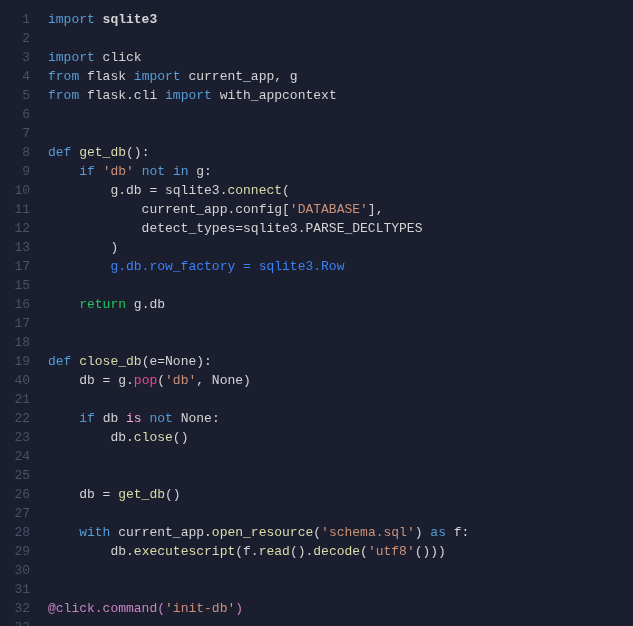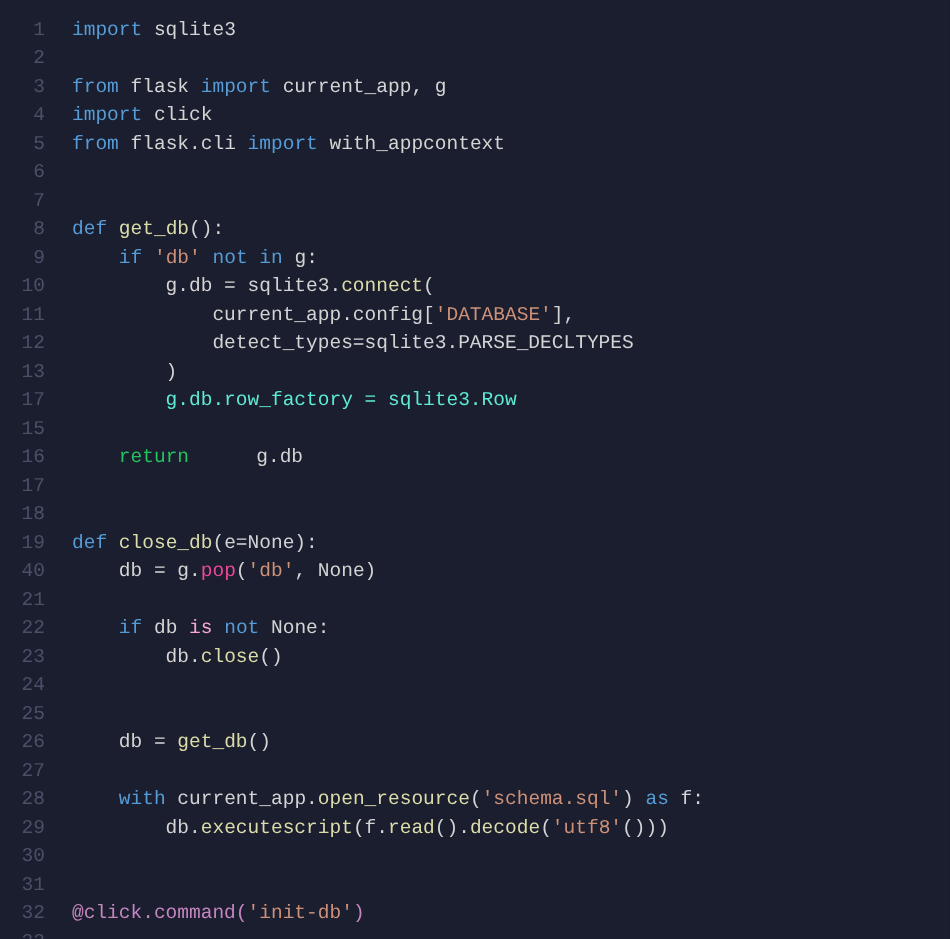--- a/index.html
+++ b/index.html
@@ -73,36 +73,36 @@
     <span>26</span>
     <span>27</span>
     <span>28</span>
     <span>29</span>
     <span>30</span>
     <span>31</span>
     <span>32</span>
     <span>33</span>
   </div>
 <div class="code-area" id="code-area">
-    <div class="code-line"><span style="color: rgb(86, 156, 214);">import</span><span style="color: rgb(212, 212, 212);"> sqlite3</span></div>
+    <div class="code-line"><span style="color: rgb(86, 156, 214);">import</span><span style="color: rgb(212, 212, 212); font-weight: bold;"> sqlite3</span></div>
     <div class="code-line">&nbsp;</div>
+    <div class="code-line"><span style="color: rgb(86, 156, 214);">import</span><span style="color: rgb(212, 212, 212);"> click</span></div>
     <div class="code-line"><span style="color: rgb(86, 156, 214);">from</span><span style="color: rgb(212, 212, 212);"> flask </span><span style="color: rgb(86, 156, 214);">import</span><span style="color: rgb(212, 212, 212);"> current_app, g</span></div>
-    <div class="code-line"><span style="color: rgb(86, 156, 214);">import</span><span style="color: rgb(212, 212, 212);"> click</span></div>
     <div class="code-line"><span style="color: rgb(86, 156, 214);">from</span><span style="color: rgb(212, 212, 212);"> flask.cli </span><span style="color: rgb(86, 156, 214);">import</span><span style="color: rgb(212, 212, 212); text-align: right;"> with_appcontext</span></div>
     <div class="code-line">&nbsp;</div>
     <div class="code-line">&nbsp;</div>
     <div class="code-line"><span style="color: rgb(86, 156, 214);">def</span><span style="color: rgb(212, 212, 212);"> </span><span style="color: rgb(220, 220, 170);">get_db</span><span style="color: rgb(212, 212, 212);">():</span></div>
     <div class="code-line"><span style="color: rgb(212, 212, 212);">    </span><span style="color: rgb(86, 156, 214);">if</span><span style="color: rgb(212, 212, 212);"> </span><span style="color: rgb(206, 145, 120);">'db'</span><span style="color: rgb(212, 212, 212);"> </span><span style="color: rgb(86, 156, 214);">not</span><span style="color: rgb(212, 212, 212);"> </span><span style="color: rgb(86, 156, 214);">in</span><span style="color: rgb(212, 212, 212);"> g:</span></div>
     <div class="code-line"><span style="color: rgb(212, 212, 212); text-align: center;">        g.db = sqlite3.</span><span style="color: rgb(220, 220, 170);">connect</span><span style="color: rgb(212, 212, 212);">(</span></div>
     <div class="code-line"><span style="color: rgb(212, 212, 212);">            current_app.config[</span><span style="color: rgb(206, 145, 120);">'DATABASE'</span><span style="color: rgb(212, 212, 212);">],</span></div>
     <div class="code-line"><span style="color: rgb(212, 212, 212);">            detect_types=sqlite3.PARSE_DECLTYPES</span></div>
     <div class="code-line"><span style="color: rgb(212, 212, 212);">        )</span></div>
-    <div class="code-line"><span style="color: #5eead4;">        g.db.row_factory = sqlite3.Row</span></div>
+    <div class="code-line"><span style="color: #3b82f6;">        g.db.row_factory = sqlite3.Row</span></div>
     <div class="code-line">&nbsp;</div>
-    <div class="code-line"><span style="color: rgb(212, 212, 212);">    </span><span style="color: #22c55e;">return</span><span style="color: rgb(212, 212, 212); margin-left: 37px;"> g.db</span></div>
+    <div class="code-line"><span style="color: rgb(212, 212, 212);">    </span><span style="color: #22c55e;">return</span><span style="color: rgb(212, 212, 212);"> g.db</span></div>
     <div class="code-line">&nbsp;</div>
     <div class="code-line">&nbsp;</div>
     <div class="code-line"><span style="color: rgb(86, 156, 214);">def</span><span style="color: rgb(212, 212, 212);"> </span><span style="color: rgb(220, 220, 170); margin-top: 35px;">close_db</span><span style="color: rgb(212, 212, 212);">(e=None):</span></div>
     <div class="code-line"><span style="color: rgb(212, 212, 212);">    db = g.</span><span style="color: #ec4899;">pop</span><span style="color: rgb(212, 212, 212);">(</span><span style="color: rgb(206, 145, 120);">'db'</span><span style="color: rgb(212, 212, 212);">, None)</span></div>
     <div class="code-line">&nbsp;</div>
     <div class="code-line"><span style="color: rgb(212, 212, 212);">    </span><span style="color: rgb(86, 156, 214);">if</span><span style="color: rgb(212, 212, 212);"> db </span><span style="color: #f9a8d4;">is</span><span style="color: rgb(212, 212, 212);"> </span><span style="color: rgb(86, 156, 214);">not</span><span style="color: rgb(212, 212, 212);"> None:</span></div>
     <div class="code-line"><span style="color: rgb(212, 212, 212);">        db.</span><span style="color: rgb(220, 220, 170);">close</span><span style="color: rgb(212, 212, 212);">()</span></div>
     <div class="code-line">&nbsp;</div>
     <div class="code-line">&nbsp;</div>
     <div class="code-line"><span style="color: rgb(212, 212, 212);">    db = </span><span style="color: rgb(220, 220, 170);">get_db</span><span style="color: rgb(212, 212, 212);">()</span></div>

